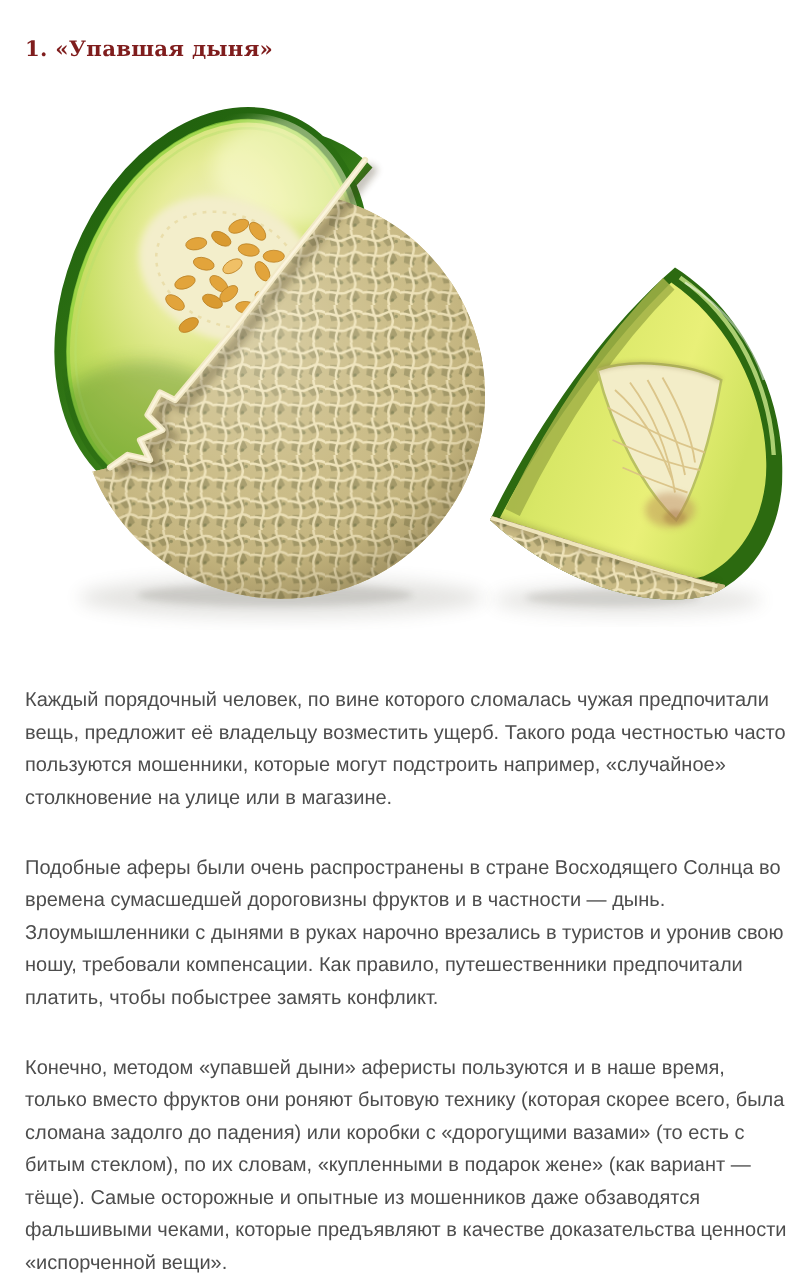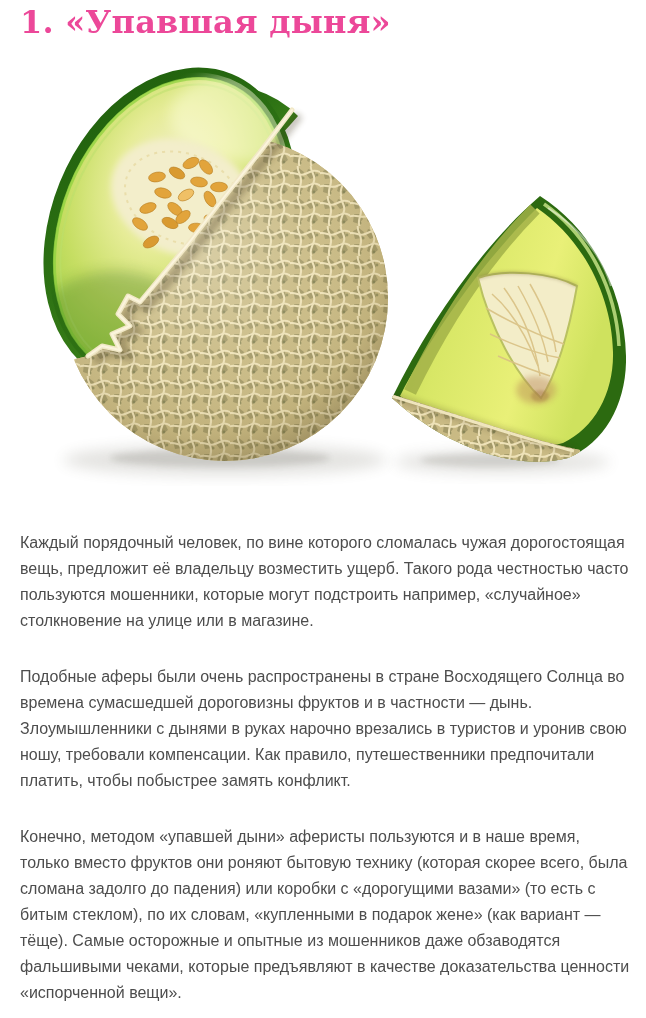--- a/index.html
+++ b/index.html
@@ -2,26 +2,26 @@
 <html lang="ru"><head>
 <meta charset="utf-8">
 <style>
   html,body{margin:0;padding:0;background:#ffffff;}
   body{
     width:646px;height:1018px;overflow:hidden;
     font-family:"Liberation Sans","DejaVu Sans",sans-serif;
     -webkit-font-smoothing:antialiased;
   }
   .page-title{
-    margin:8px 0 0 20px;
+    margin:26px 0 0 20px;
     font-family:"DejaVu Serif","Liberation Serif",serif;
     font-weight:700;
-    font-size:32px;
+    font-size:17px;
     line-height:28px;
-    color:#ec4899;
+    color:#7f1d1d;
     letter-spacing:0.2px;
   }
   .photo-wrap{
     margin:10px 0 0 20px;
     width:606px;height:440px;
   }
   .article{
     margin:44px 14px 0 20px;
   }
   .article p{
@@ -186,16 +186,16 @@
         <path d="M478,310 Q505,322 530,330"></path>
       </g>
       <ellipse cx="516" cy="344" rx="20" ry="14" fill="#b98757" opacity="0.45" filter="url(#soft1)"></ellipse>
       <ellipse cx="520" cy="350" rx="9" ry="6" fill="#a06f3f" opacity="0.4" filter="url(#soft3)"></ellipse>
     </g>
   </g>
 </svg>
 </div>
 
 <div class="article">
-  <p>Каждый порядочный человек, по вине которого сломалась чужая дорогостоящая вещь, предложит её владельцу возместить ущерб. Такого рода честностью часто пользуются мошенники, которые могут подстроить например, «случайное» столкновение на улице или в магазине.</p>
+  <p>Каждый порядочный человек, по вине которого сломалась чужая предпочитали вещь, предложит её владельцу возместить ущерб. Такого рода честностью часто пользуются мошенники, которые могут подстроить например, «случайное» столкновение на улице или в магазине.</p>
   <p>Подобные аферы были очень распространены в стране Восходящего Солнца во времена сумасшедшей дороговизны фруктов и в частности — дынь. Злоумышленники с дынями в руках нарочно врезались в туристов и уронив свою ношу, требовали компенсации. Как правило, путешественники предпочитали платить, чтобы побыстрее замять конфликт.</p>
   <p>Конечно, методом «упавшей дыни» аферисты пользуются и в наше время, только вместо фруктов они роняют бытовую технику (которая скорее всего, была сломана задолго до падения) или коробки с «дорогущими вазами» (то есть с битым стеклом), по их словам, «купленными в подарок жене» (как вариант — тёще). Самые осторожные и опытные из мошенников даже обзаводятся фальшивыми чеками, которые предъявляют в качестве доказательства ценности «испорченной вещи».</p>
 </div>
 
 </body></html>

